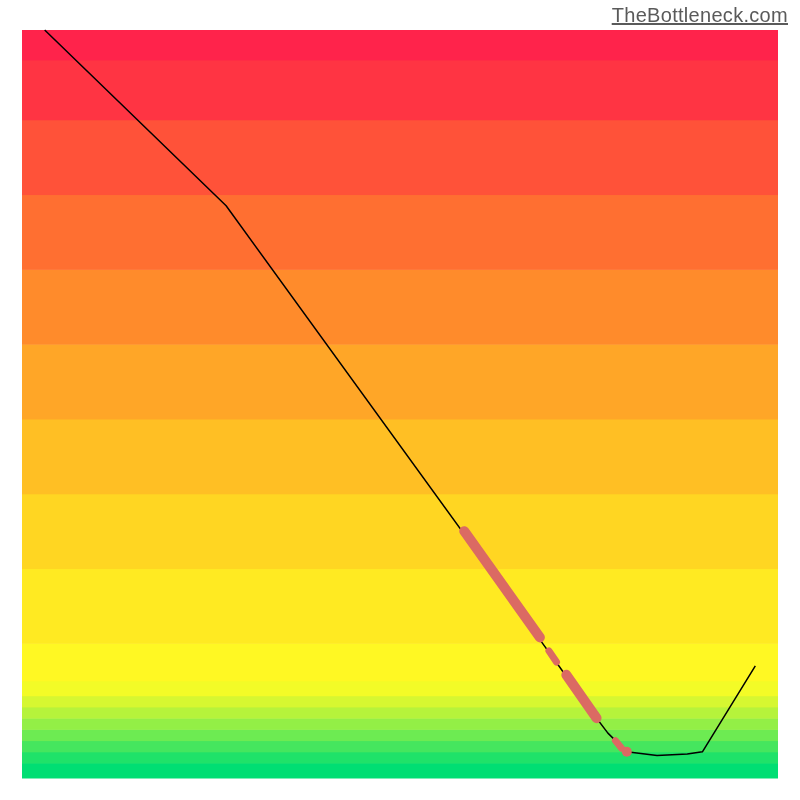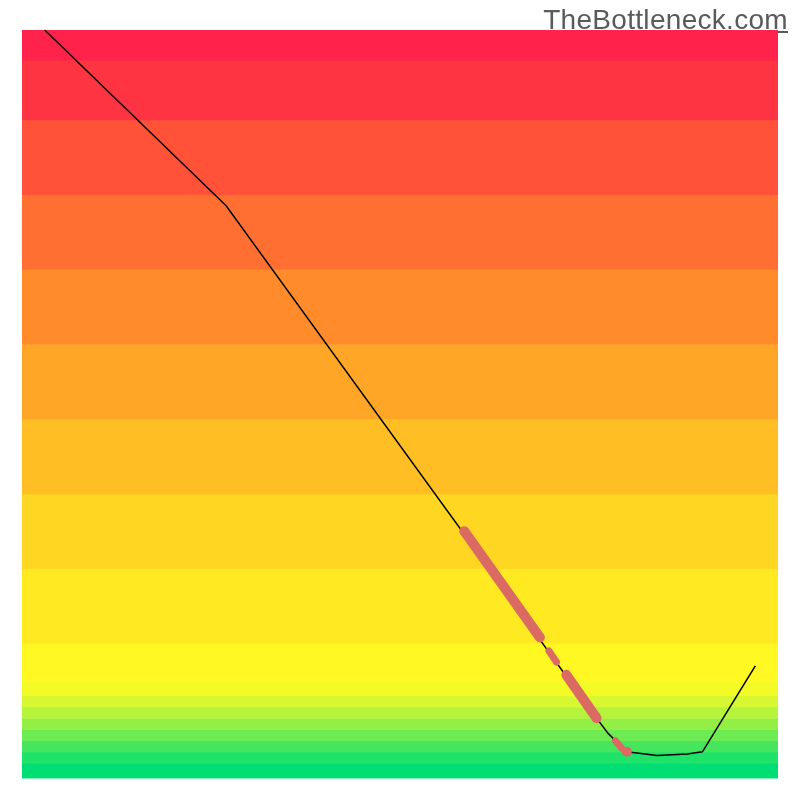--- a/index.html
+++ b/index.html
@@ -13,21 +13,21 @@
   .chart-root {
     position: relative;
     width: 800px;
     height: 800px;
     background: #ffffff;
   }
   .watermark {
     position: absolute;
     top: 4px;
     right: 12px;
-    font-size: 28px;
+    font-size: 20px;
     font-weight: 400;
     color: #5a5a5a;
     letter-spacing: 0.3px;
     text-decoration: underline;
   }
   svg.plot {
     position: absolute;
     inset: 0;
     width: 800px;
     height: 800px;

